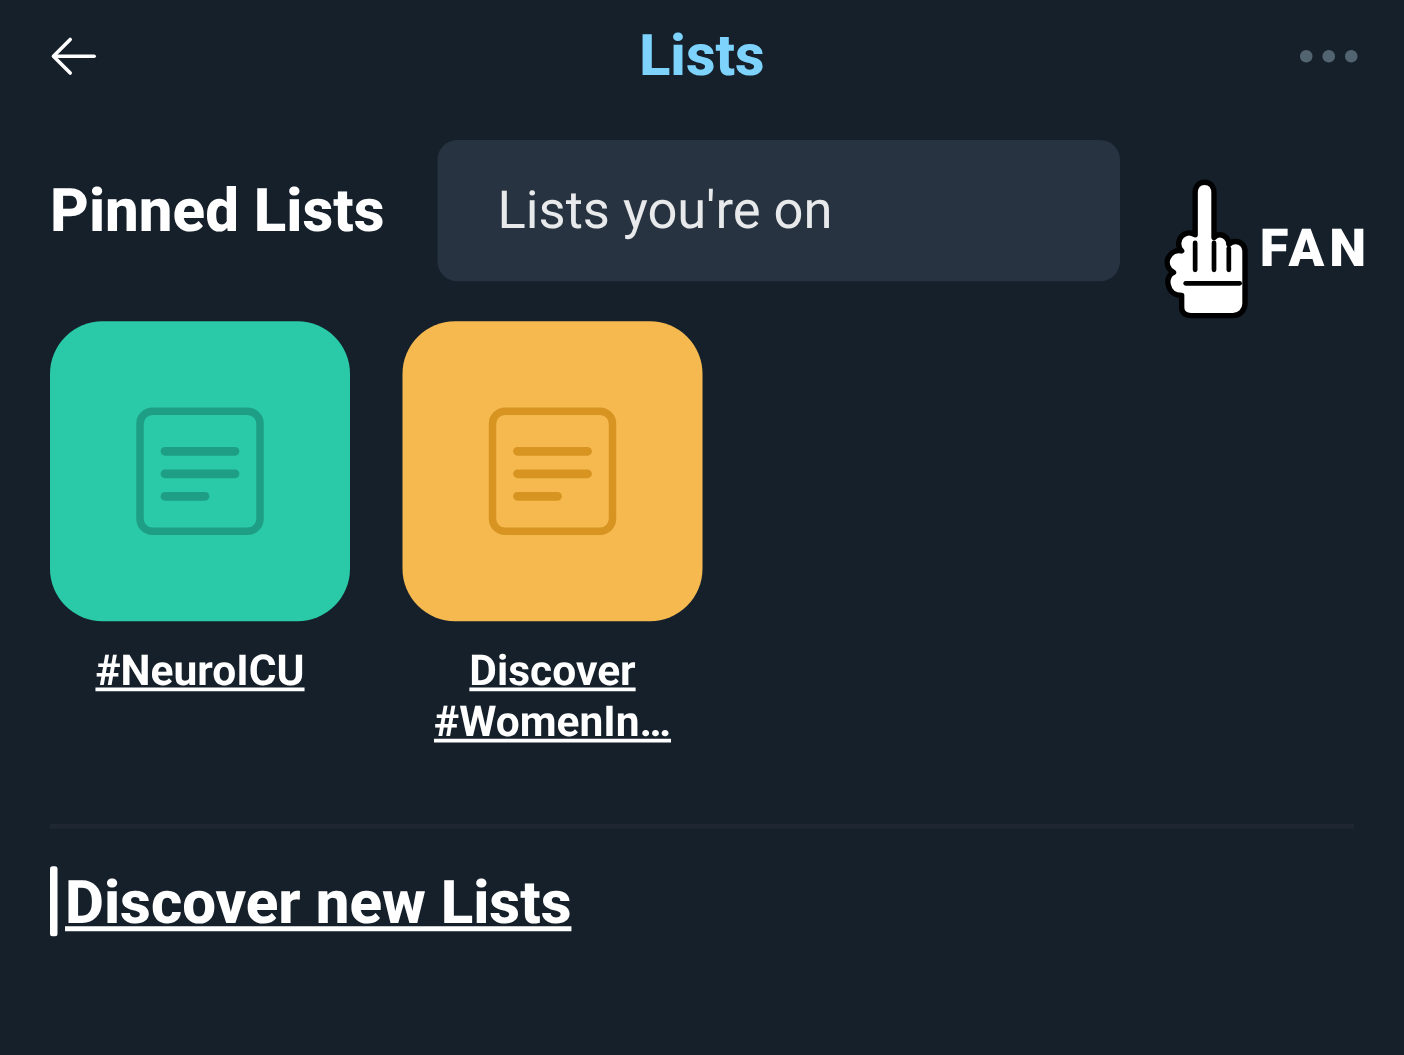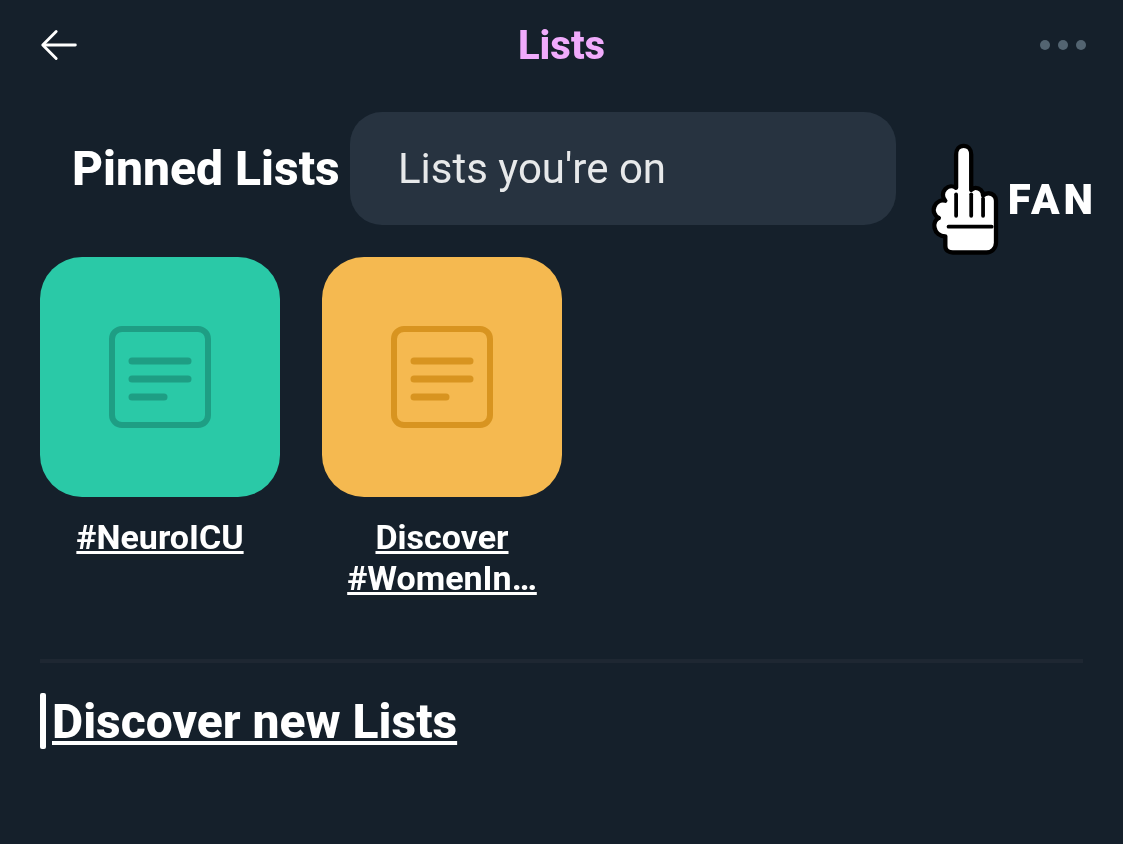--- a/index.html
+++ b/index.html
@@ -34,23 +34,23 @@
     .back-btn svg {
       width: 46px;
       height: 46px;
       stroke: #fff;
       stroke-width: 3;
       fill: none;
       stroke-linecap: round;
       stroke-linejoin: round;
     }
     .page-title {
-      font-size: 40px;
+      font-size: 46px;
       font-weight: 800;
-      color: #f0abfc;
+      color: #7dd3fc;
       flex: 1;
       text-align: center;
     }
     .more-btn {
       width: 60px;
       height: 60px;
       display: flex;
       align-items: center;
       justify-content: center;
       gap: 8px;
@@ -70,28 +70,27 @@
       display: flex;
       align-items: center;
       margin-top: 50px;
       position: relative;
     }
     .section-title {
       font-size: 48px;
       font-weight: 800;
       color: #fff;
       white-space: nowrap;
-      margin-left: 32px;
     }
     .popup {
       position: absolute;
       left: 310px;
       top: -28px;
       background: #273340;
-      border-radius: 32px;
+      border-radius: 16px;
       padding: 32px 230px 32px 48px;
       font-size: 42px;
       color: #e7e9ea;
       cursor: pointer;
       z-index: 5;
     }
     .pinned-grid {
       display: flex;
       gap: 42px;
       margin-top: 60px;

